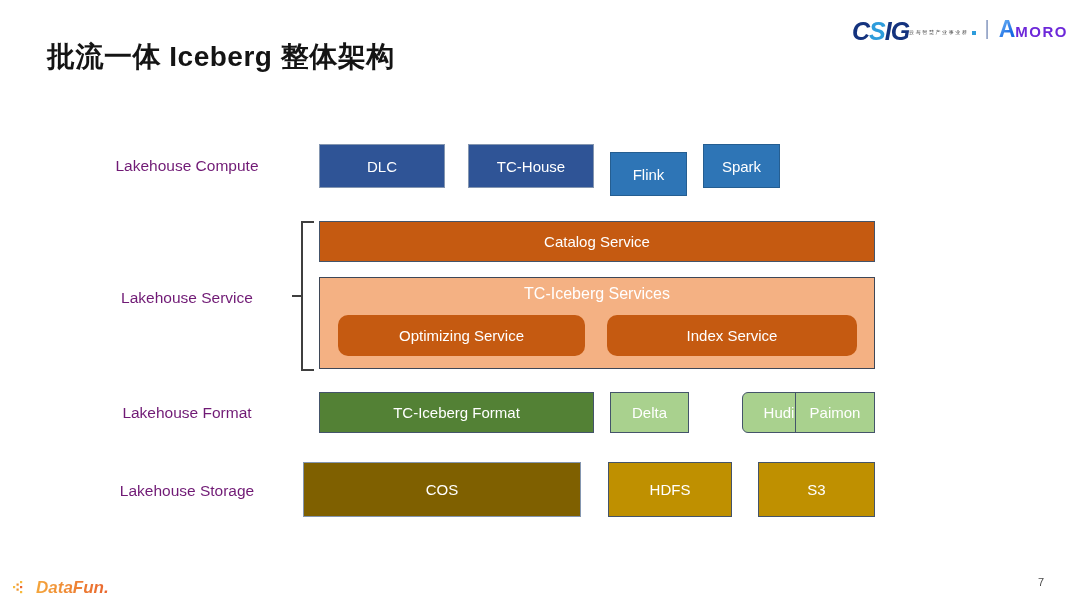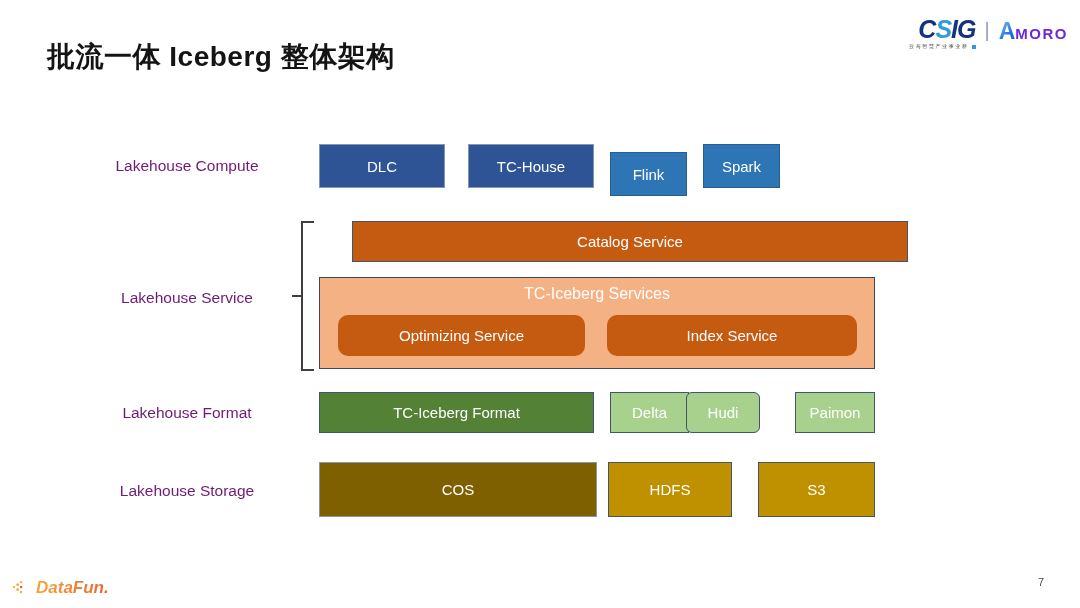--- a/index.html
+++ b/index.html
@@ -6,21 +6,21 @@
   .slide{
     position:relative;width:1080px;height:608px;background:#ffffff;
     font-family:"Liberation Sans",sans-serif;overflow:hidden;margin:0 auto;
   }
   
   .title{
     position:absolute;left:47px;top:38px;margin:0;
     font-size:28px;font-weight:700;color:#141414;letter-spacing:.5px;
   }
   .logos{position:absolute;top:17px;right:12px;display:flex;align-items:center;gap:9px;}
-  .csig{display:flex;flex-direction:column;align-items:flex-end;line-height:1;}
+  .csig{display:flex;flex-direction:row;align-items:center;line-height:1;}
   .csig-main{font-size:25px;font-weight:900;font-style:italic;letter-spacing:-1px;color:#14337E;}
   .csig-main .s{color:#2D9CDB;}
   .csig-subrow{display:flex;align-items:center;gap:3px;margin-top:2px;}
   .csig-sub{font-size:5px;letter-spacing:1.6px;color:#3c3c3c;white-space:nowrap;}
   .csig-accent{width:4px;height:4px;background:#2D9CDB;display:inline-block;}
   .logo-sep{font-size:20px;color:#8fa0c4;font-weight:400;padding-bottom:6px;}
   .amoro{display:flex;align-items:baseline;padding-bottom:4px;}
   .amoro-a{
     font-size:23px;font-weight:900;line-height:1;
     background:linear-gradient(135deg,#7fc3f7 0%,#1668e3 70%);
@@ -38,39 +38,39 @@
     color:#ffffff;font-size:15px;box-sizing:border-box;text-align:center;
     border:1.5px solid rgba(62,71,87,.85);
   }
   
   .b-dlc    {left:319px;top:144px;width:126px;height:44px;background:#2F5496;border-color:#8496B0;}
   .b-tchouse{left:468px;top:144px;width:126px;height:44px;background:#2F5496;border-color:#8496B0;}
   .b-flink  {left:610px;top:152px;width:77px;height:44px;background:#2E75B6;border-color:#255E91;}
   .b-spark  {left:703px;top:144px;width:77px;height:44px;background:#2E75B6;border-color:#255E91;}
   .b-doris  {left:797px;top:144px;width:78px;height:44px;background:#2E75B6;border-color:#255E91;}
   
-  .b-catalog{left:319px;top:221px;width:556px;height:41px;background:#C55A11;border-color:#44546A;margin-left:33px;}
+  .b-catalog{left:319px;top:221px;width:556px;height:41px;background:#C55A11;border-color:#44546A;}
   
   .svc-group{
     position:absolute;left:319px;top:277px;width:556px;height:92px;
     background:#F4B183;border:1.5px solid #3E4757;box-sizing:border-box;
   }
   .svc-group-label{
     position:absolute;top:7px;left:0;width:100%;text-align:center;
     color:#ffffff;font-size:16px;
   }
   .b-opt{left:338px;top:315px;width:247px;height:41px;background:#C55A11;border:none;border-radius:10px;}
   .b-idx{left:607px;top:315px;width:250px;height:41px;background:#C55A11;border:none;border-radius:10px;}
   
   .b-tcformat{left:319px;top:392px;width:275px;height:41px;background:#538135;border-color:#44546A;}
   .b-delta   {left:610px;top:392px;width:79px;height:41px;background:#A9D18E;border-color:#44546A;}
-  .b-hudi    {left:686px;top:392px;width:74px;height:41px;background:#A9D18E;border-color:#44546A;border-radius:6px;}
+  .b-hudi    {left:742px;top:392px;width:74px;height:41px;background:#A9D18E;border-color:#44546A;border-radius:6px;}
   .b-paimon  {left:795px;top:392px;width:80px;height:41px;background:#A9D18E;border-color:#44546A;}
   
-  .b-cos {left:319px;top:462px;width:278px;height:55px;background:#7F6000;border-color:#8496B0;}
+  .b-cos {left:303px;top:462px;width:278px;height:55px;background:#7F6000;border-color:#8496B0;}
   .b-hdfs{left:608px;top:462px;width:124px;height:55px;background:#BF9000;border-color:#44546A;}
   .b-s3  {left:758px;top:462px;width:117px;height:55px;background:#BF9000;border-color:#44546A;}
   
   .bracket{position:absolute;left:288px;top:218px;}
   
   .datafun{position:absolute;left:12px;bottom:10px;display:flex;align-items:center;gap:10px;}
   .datafun-text{
     font-size:17px;font-weight:700;font-style:italic;
     background:linear-gradient(90deg,#F4A63C 0%,#E9652E 100%);
     -webkit-background-clip:text;background-clip:text;color:transparent;

